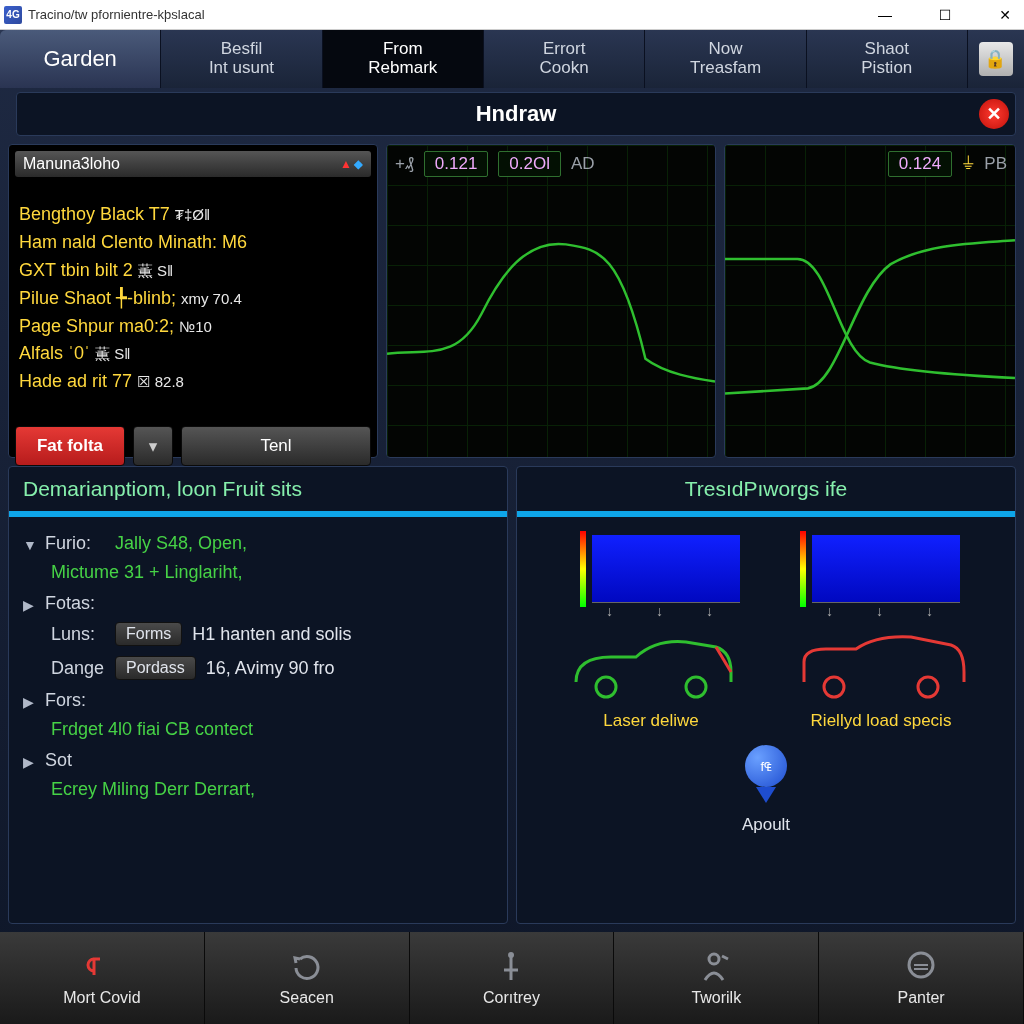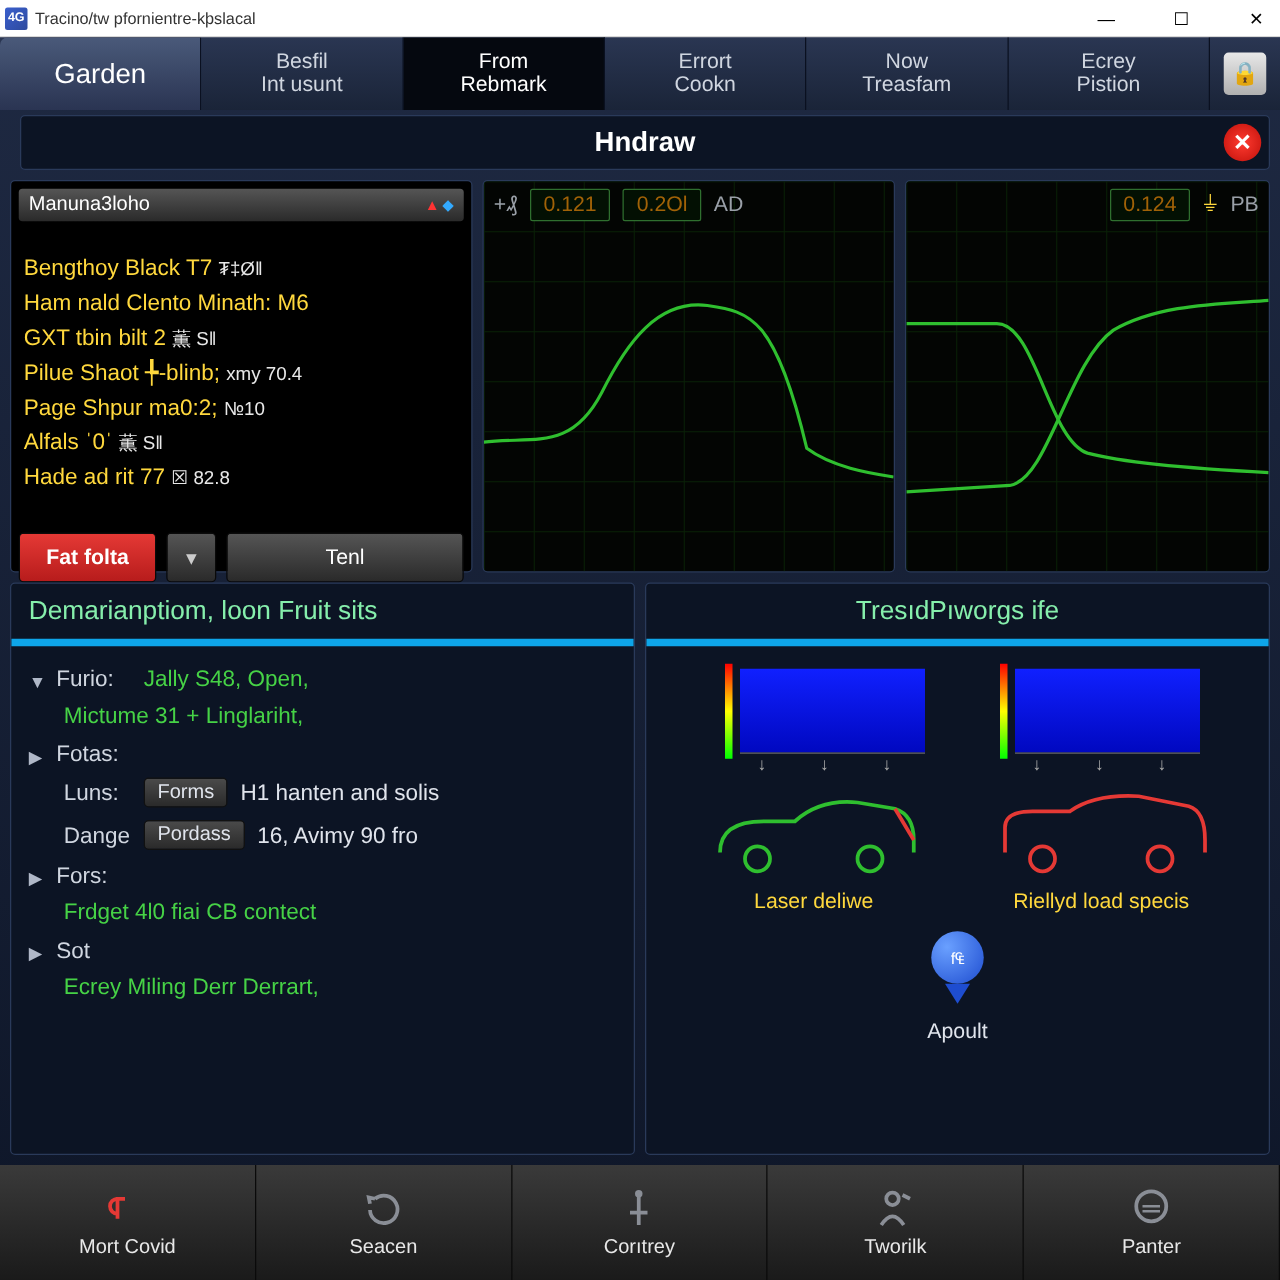--- a/index.html
+++ b/index.html
@@ -28,21 +28,21 @@
 .cline{color:#FFD83D;white-space:nowrap;}
 .cline .t{color:#E8E8E8;font-size:15px;}
 .cbtns{display:flex;gap:8px;margin-top:6px;}
 .btn{height:40px;border-radius:4px;display:flex;align-items:center;justify-content:center;font-size:17px;border:1px solid #0A0A0A;}
 .btn-red{background:linear-gradient(180deg,#E53935,#B71C1C);color:#FFF;width:110px;font-weight:600;}
 .btn-drop{width:40px;background:linear-gradient(180deg,#555,#2A2A2A);color:#CCC;}
 .btn-gray{flex:1;background:linear-gradient(180deg,#555,#2A2A2A);color:#FFF;}
 .scope{flex:1;background:#030503;border:1px solid #2A3A5A;border-radius:4px;position:relative;overflow:hidden;}
 .scope .grid{position:absolute;inset:0;background-image:linear-gradient(#0B2808 1px,transparent 1px),linear-gradient(90deg,#0B2808 1px,transparent 1px);background-size:40px 40px;opacity:0.8;}
 .scope .vals{position:absolute;top:6px;left:8px;right:8px;display:flex;align-items:center;gap:10px;font-size:17px;color:#9AA0A8;}
-.vbox{border:1px solid #2F6F2F;color:#a16207;padding:2px 10px;border-radius:2px;background:#031003;}
+.vbox{border:1px solid #2F6F2F;color:#f0abfc;padding:2px 10px;border-radius:2px;background:#031003;}
 .scope svg{position:absolute;inset:0;}
 .s2 .vals{justify-content:flex-end;}
 .row2{display:flex;gap:8px;padding:0 8px 8px 8px;flex:1;}
 .panel{flex:1;border:1px solid #2A3A5A;border-radius:4px;background:#0C1424;display:flex;flex-direction:column;overflow:hidden;}
 .phead{color:#86efac;font-size:21px;padding:10px 14px;border-bottom:6px solid #0ea5e9;}
 .pbody{padding:8px 14px;font-size:18px;color:#CCC;overflow:hidden;}
 .drow{display:flex;align-items:flex-start;gap:8px;margin:8px 0;}
 .caret{color:#B0B8C8;width:14px;font-size:14px;margin-top:4px;}
 .dkey{color:#D0D6E0;min-width:62px;}
 .dval{color:#46D246;}
@@ -95,21 +95,21 @@
       </div>
     <div class="tab">
         <span class="l1">Errort</span>
         <span class="l2">Cookn</span>
       </div>
     <div class="tab">
         <span class="l1">Now</span>
         <span class="l2">Treasfam</span>
       </div>
     <div class="tab">
-        <span class="l1">Ecrey</span>
+        <span class="l1">Shaot</span>
         <span class="l2">Pistion</span>
       </div>
     <div class="lockcell">
         <div class="lockbox">🔒</div>
       </div>
   </div>
 
   <div class="ptitle">
     <span>Hndraw</span>
     <div class="closebtn">✕</div>

